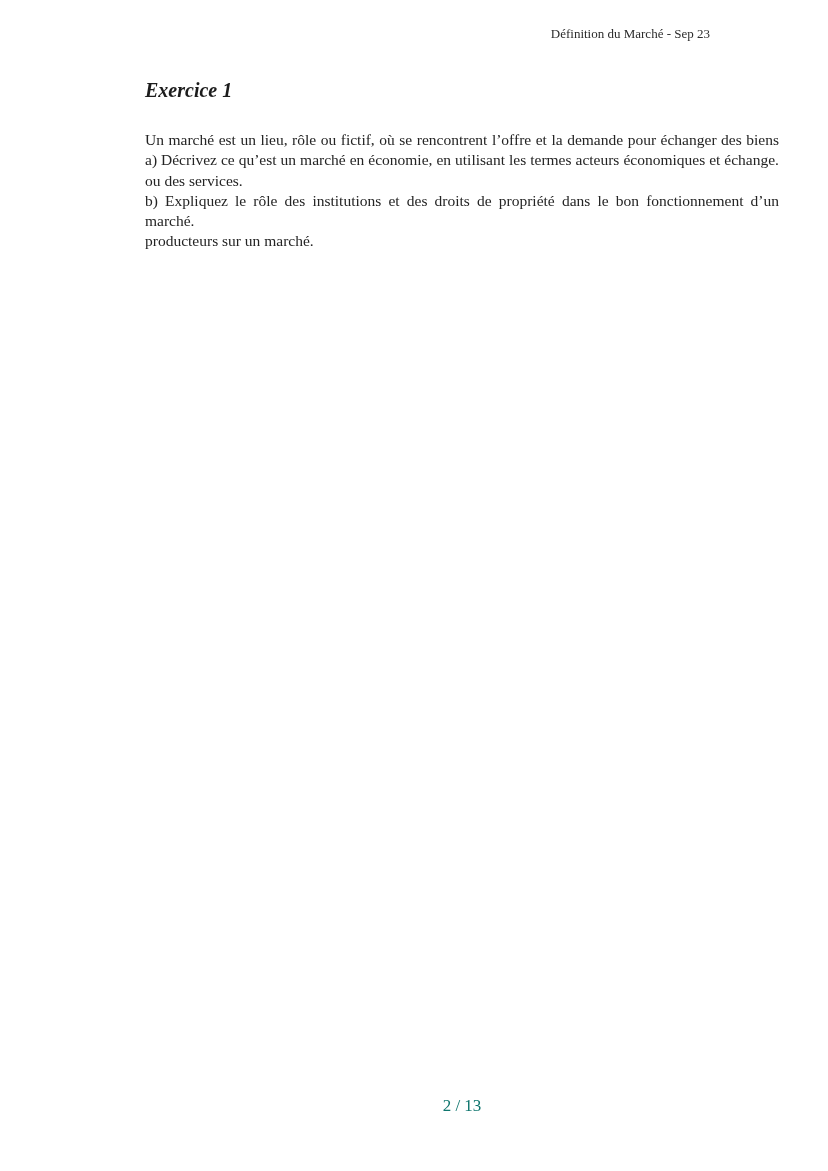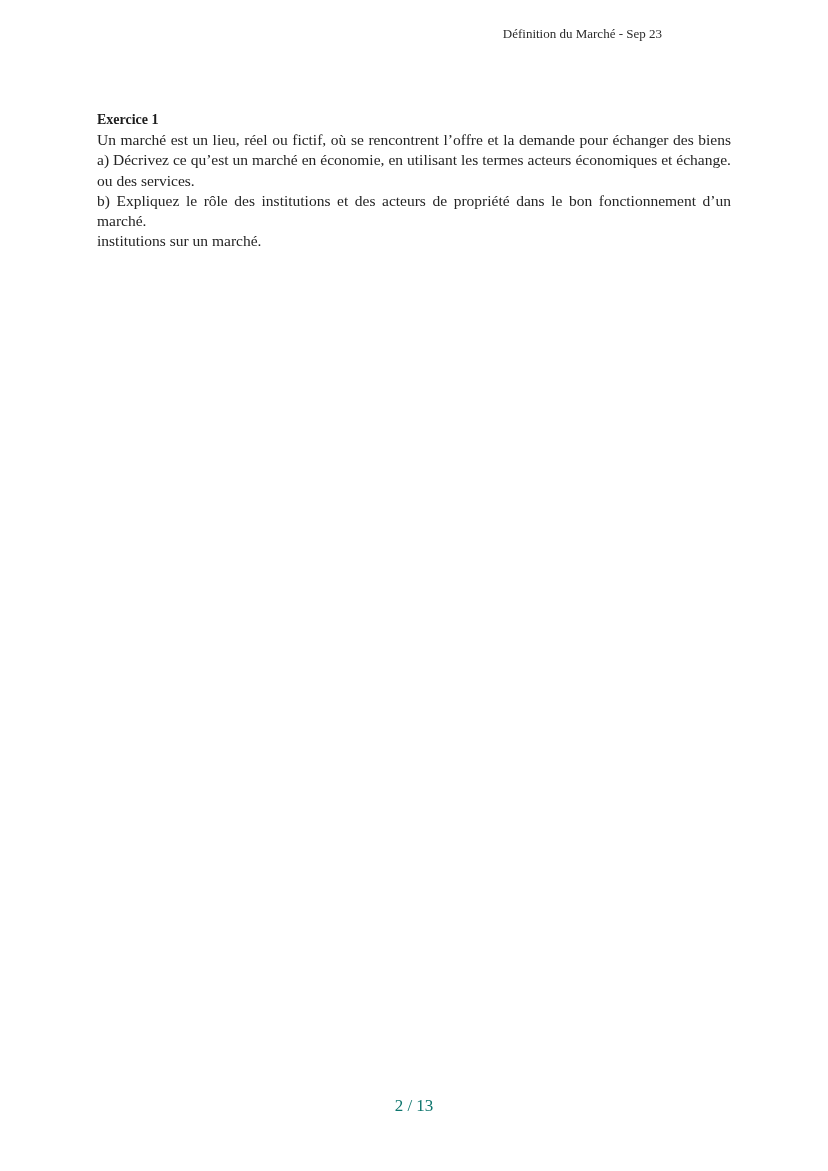--- a/index.html
+++ b/index.html
@@ -8,39 +8,41 @@
     background: #ffffff;
   }
   .page {
     position: relative;
     width: 760px;
     height: 1171px;
     background: #ffffff;
     font-family: "Liberation Serif", serif;
     color: #222222;
     overflow: hidden;
+    margin-left: 48px;
   }
   .running-header {
     position: absolute;
     top: 26px;
     right: 98px;
     font-size: 13px;
     line-height: 16px;
     color: #2b2b2b;
     text-align: right;
   }
   .exercise-heading {
     position: absolute;
-    top: 108px;
+    top: 78px;
     left: 97px;
     width: 634px;
-    font-size: 14px;
+    font-size: 20px;
     line-height: 24px;
     font-weight: 700;
     color: #1c1c1c;
+    font-style: italic;
   }
   .body-text {
     position: absolute;
     top: 130px;
     left: 97px;
     width: 634px;
     font-size: 15.5px;
     line-height: 20.3px;
     color: #242424;
   }
@@ -65,22 +67,22 @@
 </head>
 <body>
 
 <div class="page">
 
   <div class="running-header">Définition du Marché - Sep 23</div>
 
   <div class="exercise-heading">Exercice 1</div>
 
   <div class="body-text">
-    <div class="line just">Un marché est un lieu, réel ou fictif, où se rencontrent l’offre et la demande pour échanger des biens</div>
+    <div class="line just">Un marché est un lieu, rôle ou fictif, où se rencontrent l’offre et la demande pour échanger des biens</div>
     <div class="line just">a) Décrivez ce qu’est un marché en économie, en utilisant les termes acteurs économiques et échange.</div>
     <div class="line">ou des services.</div>
-    <div class="line just">b) Expliquez le rôle des institutions et des acteurs de propriété dans le bon fonctionnement d’un marché.</div>
-    <div class="line">institutions sur un marché.</div>
+    <div class="line just">b) Expliquez le rôle des institutions et des droits de propriété dans le bon fonctionnement d’un marché.</div>
+    <div class="line">producteurs sur un marché.</div>
   </div>
 
   <div class="page-footer">2 / 13</div>
 
 </div>
 
 </body></html>

